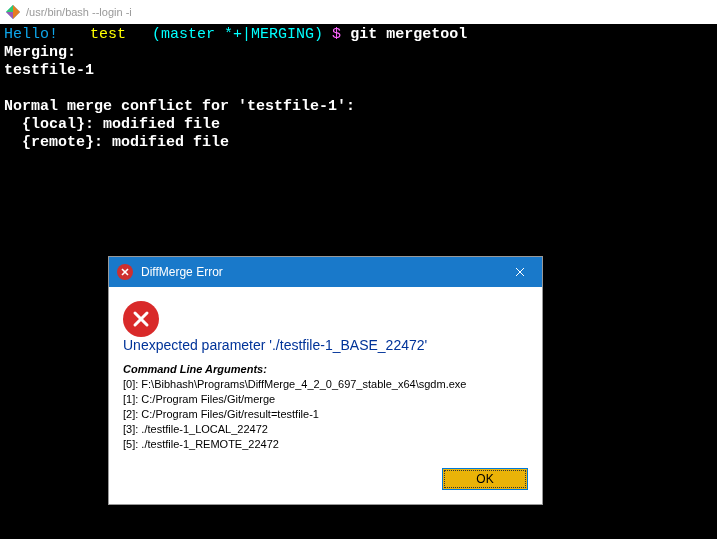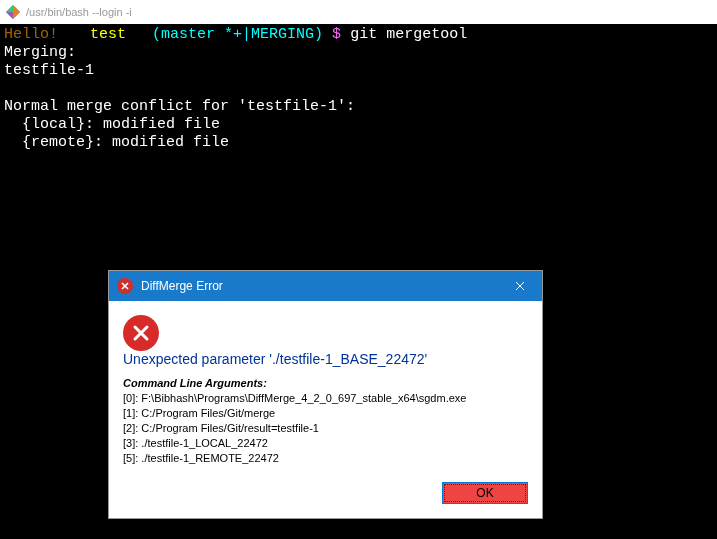--- a/index.html
+++ b/index.html
@@ -35,36 +35,35 @@
     flex: 1;
     background: #000000;
     padding: 2px 4px;
     font-family: "Consolas", "Courier New", monospace;
     font-size: 15px;
     line-height: 18px;
     white-space: pre;
     color: #ffffff;
     position: relative;
   }
-  .c-green  { color: #a16207; font-family: Liberation Mono, monospace; }
+  .c-green  { color: #0ea5e9; font-family: Liberation Mono, monospace; }
   .c-yellow { color: #ffff00; margin-left: 23px; }
   .c-cyan   { color: #00ffff; margin-left: 8px; }
   .c-pink   { color: #ff66ff; }
-  .c-white  { color: #ffffff; }
+  .c-white  { color: #ffffff; font-weight: bold; }
   
   .dialog {
     position: absolute;
     left: 108px;
     top: 256px;
     width: 435px;
     background: #f0f0f0;
     border: 1px solid #999;
     box-shadow: 3px 3px 12px rgba(0,0,0,0.35);
     font-family: "Segoe UI", Tahoma, sans-serif;
-    margin-top: 14px;
   }
   .dlg-titlebar {
     height: 30px;
     background: #1979ca;
     color: #ffffff;
     display: flex;
     align-items: center;
     font-size: 12px;
     padding-left: 8px;
   }
@@ -121,21 +120,21 @@
   
   .dlg-footer {
     background: #ffffff;
     padding: 12px 14px 14px 14px;
     display: flex;
     justify-content: flex-end;
   }
   .dlg-ok {
     width: 86px;
     height: 22px;
-    background: #ef4444;
+    background: #eab308;
     border: 1px solid #0078d7;
     outline: 1px dotted #333;
     outline-offset: -3px;
     font-size: 12px;
     cursor: pointer;
   }
 </style>
 </head>
 <body>
 

